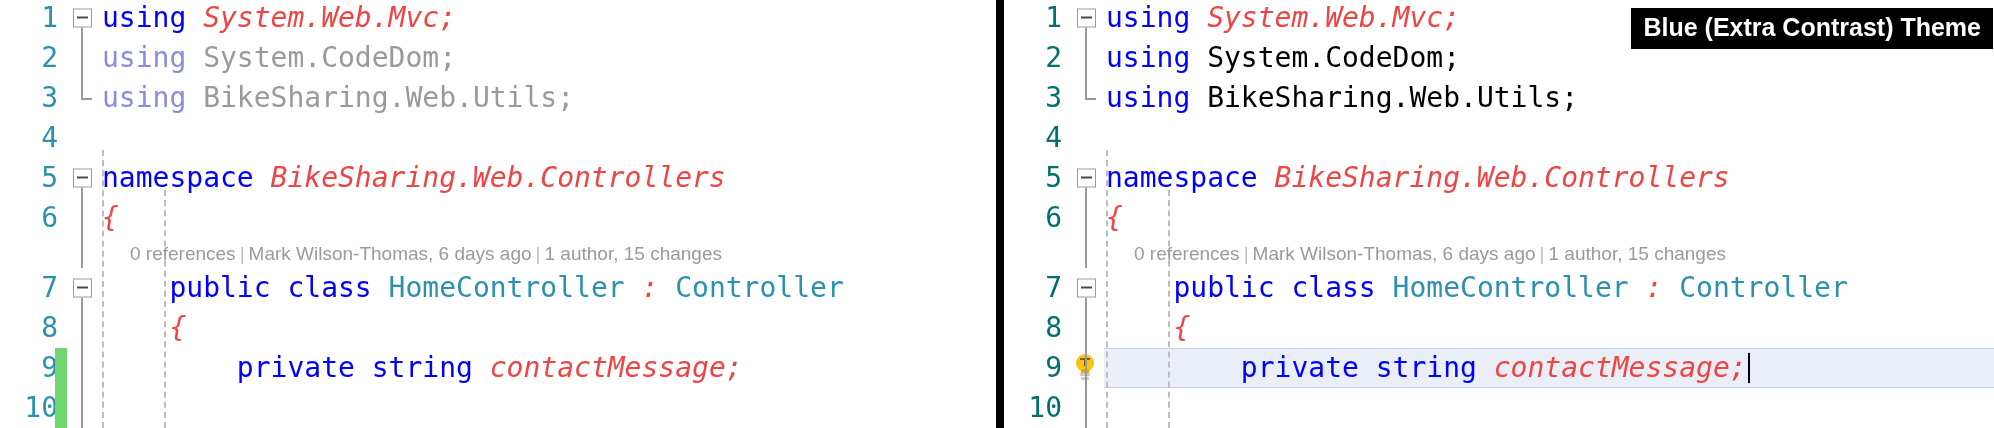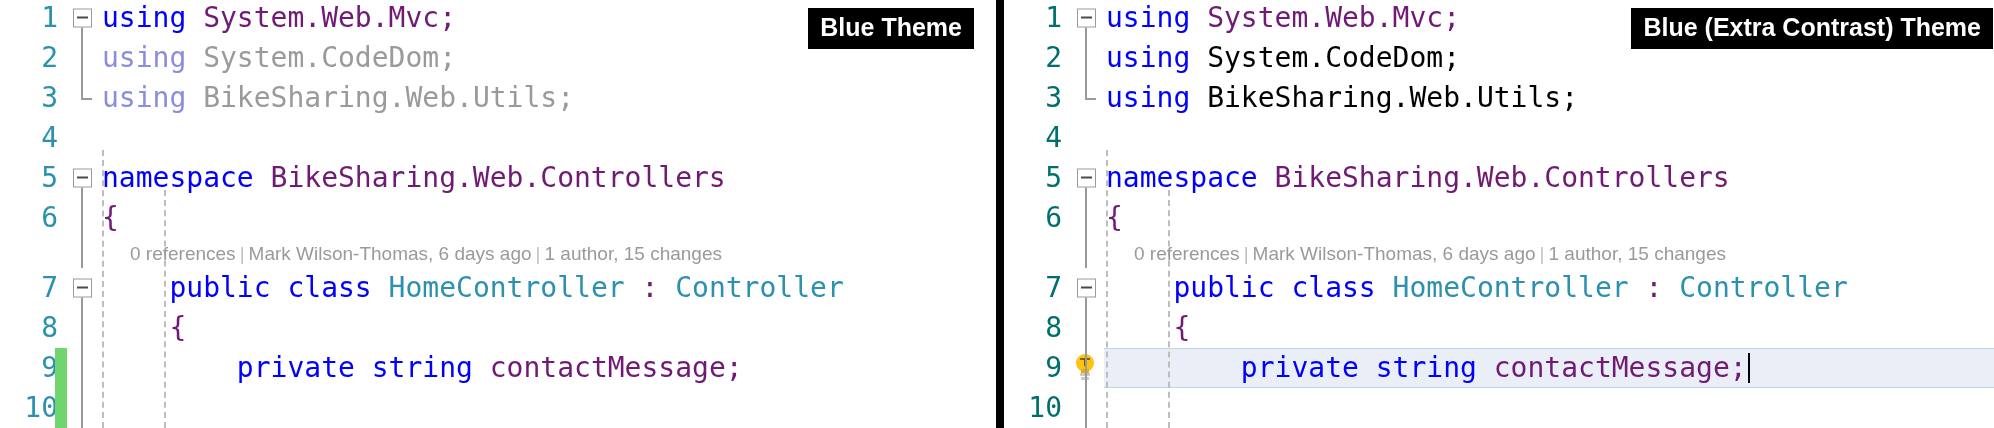--- a/index.html
+++ b/index.html
@@ -53,21 +53,21 @@
   .obox:after{content:"";position:absolute;left:3px;top:7px;width:11px;height:1.5px;background:#4a4a4a;}
 
   
   .code{flex:1 1 auto;height:100%;display:flex;align-items:center;white-space:pre;
         font-family:"DejaVu Sans Mono",monospace;font-size:28px;line-height:1;overflow:hidden;}
   .code.lens{font-family:"Liberation Sans",sans-serif;font-size:19px;color:#9a9a9a;align-items:center;}
   .lens .sep{color:#c0c0c0;padding:0 4px;}
 
   .kw{color:#0000ff;}
   .kwdim{color:#8a8ddb;}
-  .txt{color:#701a75;}
+  .txt{color:#ef4444;font-style:italic;}
   .txtdim{color:#9a9a9a;}
   .type{color:#2b91af;}
 
   
   .right .kwdim{color:#0000ff;}
   .right .txtdim{color:#000000;}
   .right .type{color:#2b91af;}
 
   
   .curline{position:absolute;left:0;right:0;height:40px;background:#eaeff7;
@@ -78,21 +78,20 @@
 
   
   .guides{position:absolute;top:0;bottom:0;z-index:2;pointer-events:none;}
   .guide{position:absolute;top:0;bottom:0;border-left:2px dashed #bdbdbd;}
 </style>
 </head>
 <body>
 
 <div class="stage">
   <div class="panel left">
-    <div class="theme-badge">Blue Theme</div>
     <div class="editor">
         <div class="guides" style="left: 102px; right: 0px;">
           <div class="guide" style="left: 0px; top: 150px;"></div>
           <div class="guide" style="left: 62px; top: 190px;"></div>
         </div>
         <div class="row" style="top: -2px; height: 40px;">
           <div class="gutter">
             <span class="lineno">1</span>
           </div>
           <div class="outline">

